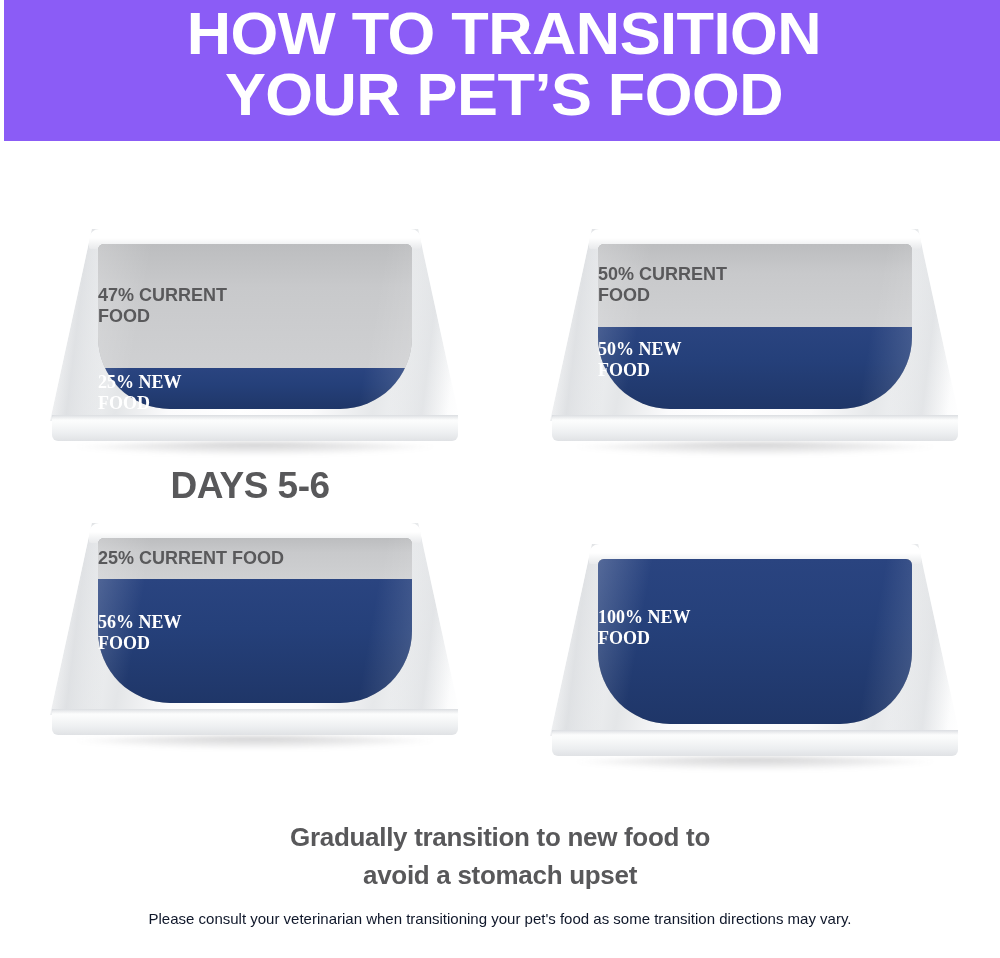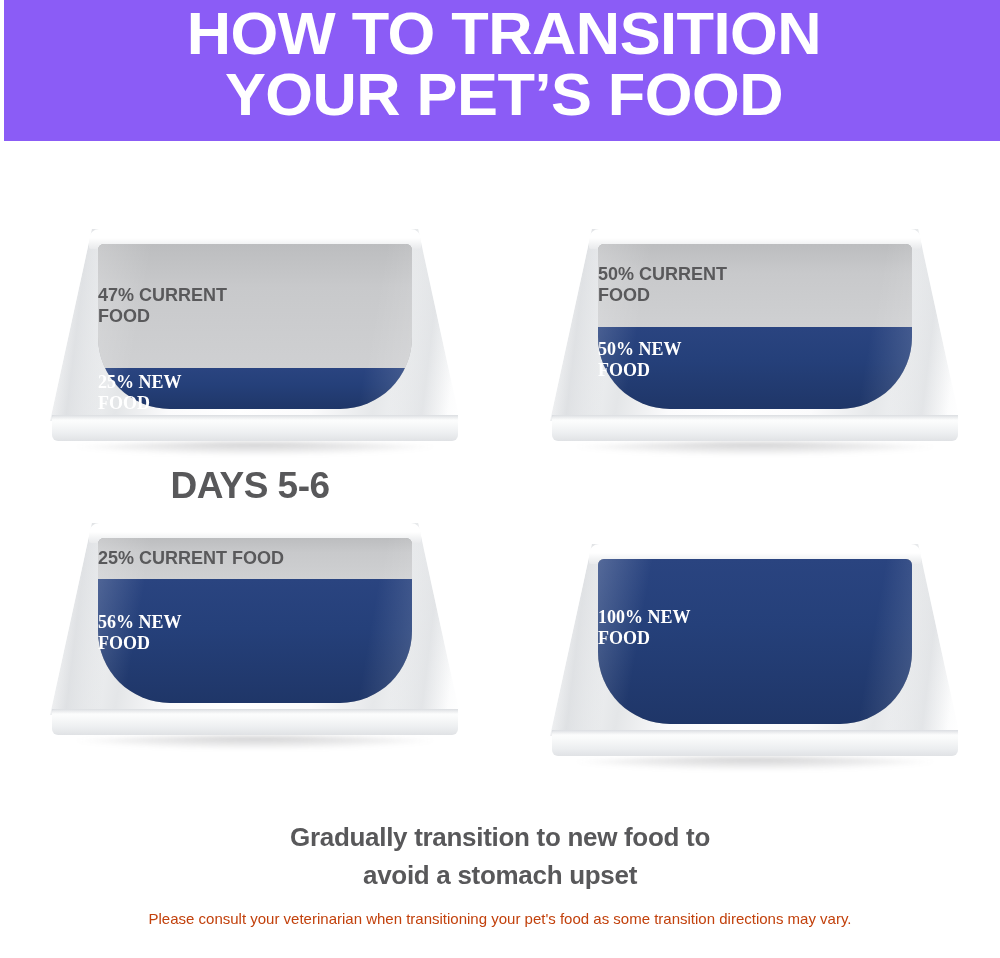--- a/index.html
+++ b/index.html
@@ -150,21 +150,21 @@
     font-weight:bold;
     font-size:26px;
     line-height:38px;
     letter-spacing:-0.3px;
     font-family:"Liberation Sans", sans-serif;
     white-space:pre-line;
   }
   .disclaimer{
     position:absolute;left:0;top:909px;width:1000px;
     text-align:center;
-    color:#c2410c;
+    color:#0f172a;
     font-size:15px;
     line-height:19px;
     font-family:"Liberation Sans", sans-serif;
   }
 </style>
 </head>
 <body>
 
 <div class="header">
   <h1 class="header-title">HOW TO TRANSITION

